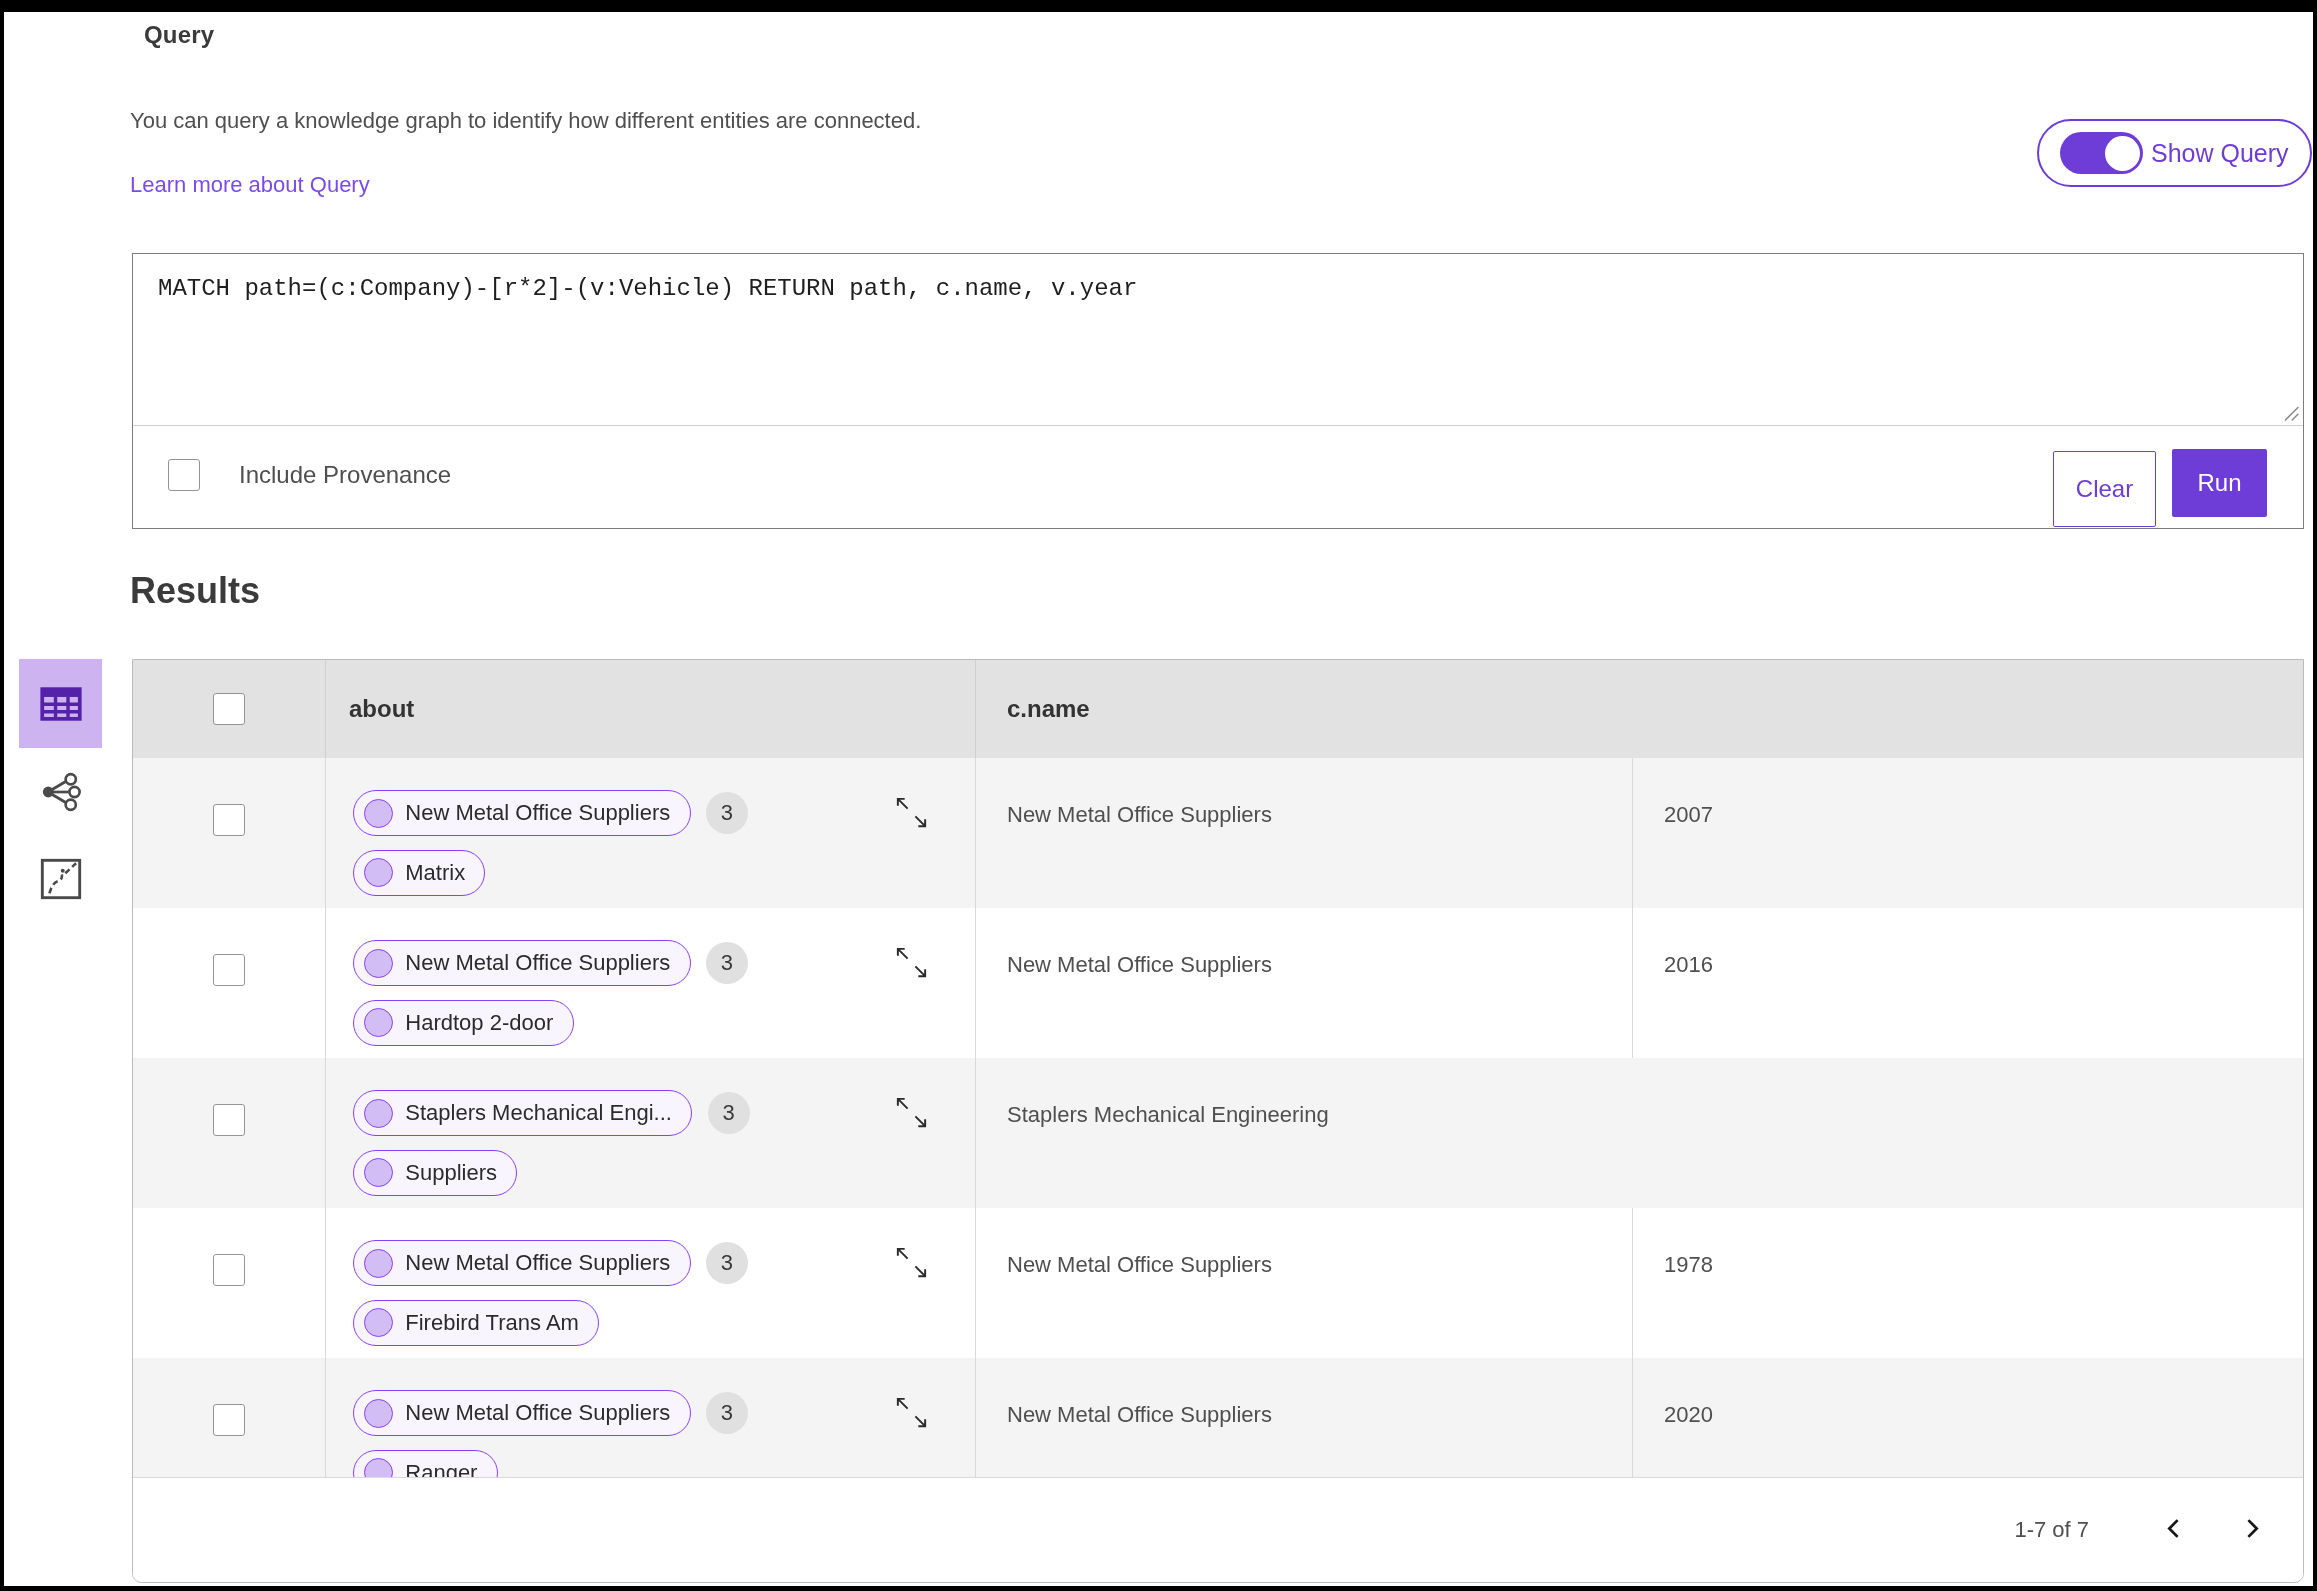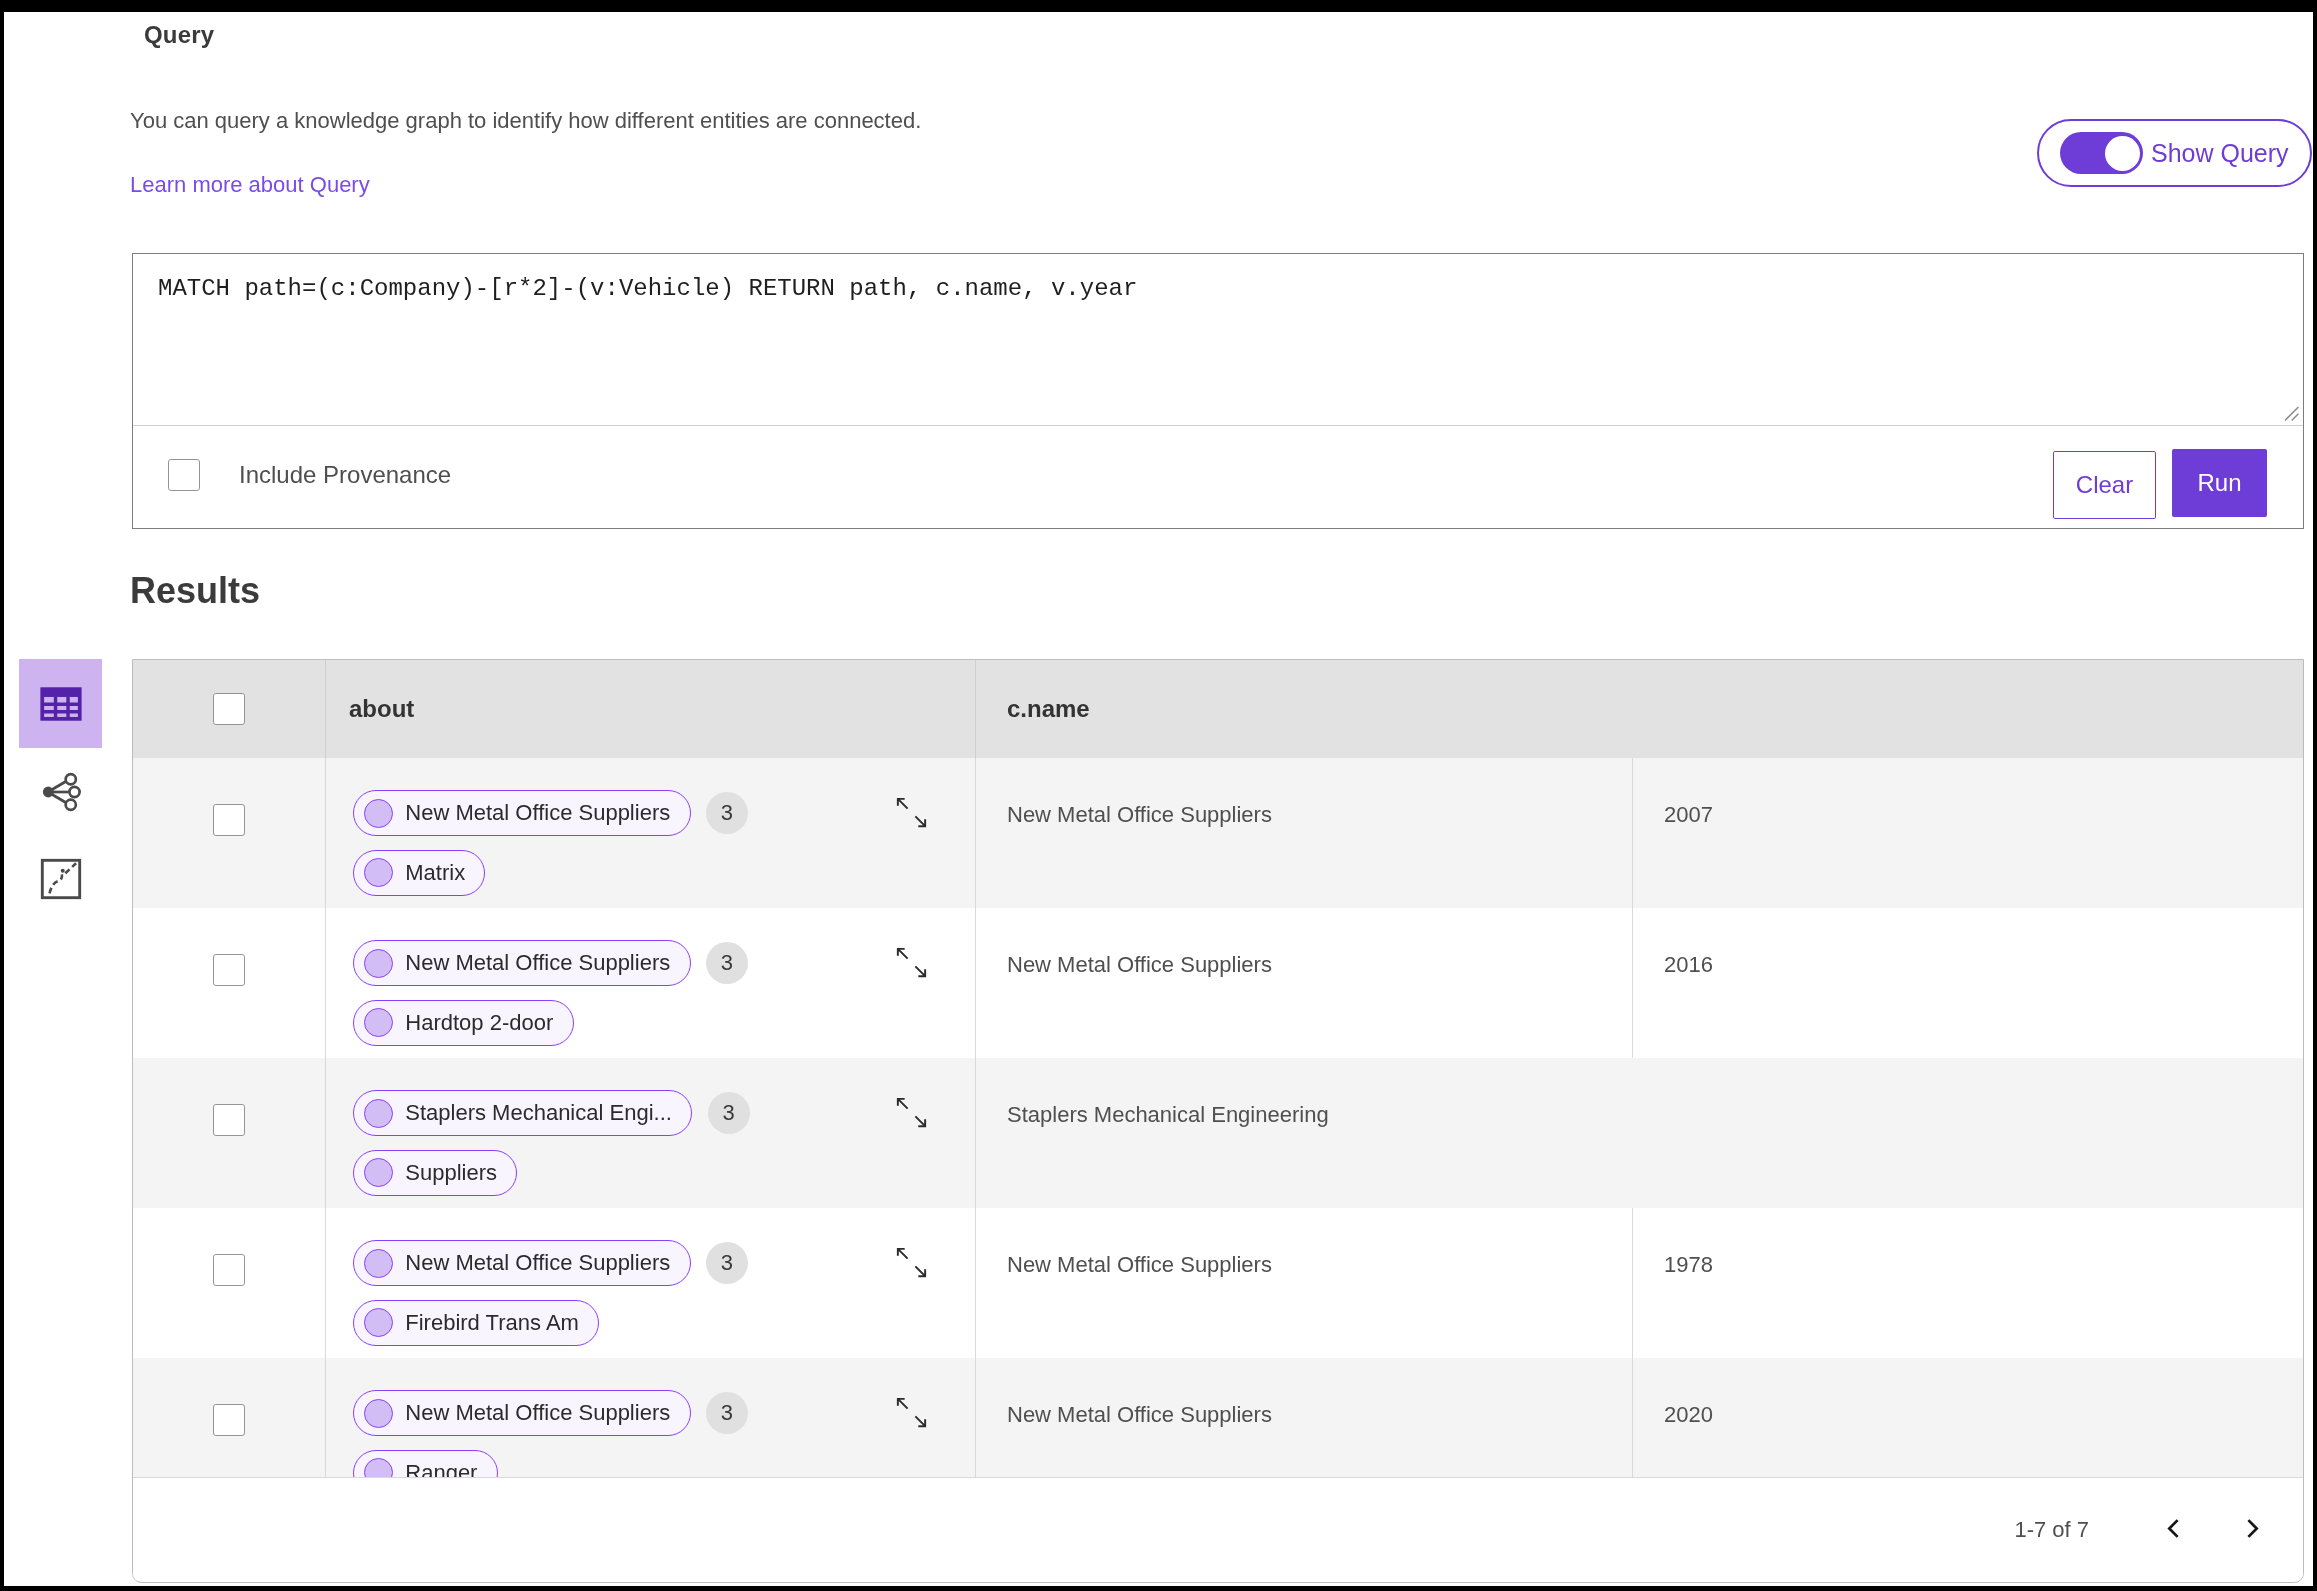--- a/index.html
+++ b/index.html
@@ -37,21 +37,21 @@
   
   .query-card{position:absolute;left:132px;top:253px;width:2172px;height:276px;border:1.9px solid #7d7d7d;background:#fff;}
   .query-textarea{position:relative;height:172px;border-bottom:1px solid #cfcfcf;padding:21px 25px;cursor:text;}
   .query-text{font-family:"Liberation Mono","DejaVu Sans Mono",monospace;font-size:24px;color:#1f1f1f;white-space:pre;}
   .resize-handle{position:absolute;right:3.9px;bottom:3.9px;width:15.4px;height:15.4px;}
   .query-actions{position:relative;height:100px;}
   .checkbox{width:32px;height:32px;border:1.9px solid #949494;border-radius:2.9px;background:#fff;cursor:pointer;}
   .prov-wrap{position:absolute;left:35px;top:33px;display:flex;align-items:center;gap:39px;cursor:pointer;}
   .prov-label{font-size:24px;color:var(--text-mid);}
   .btn{position:absolute;font-size:24px;display:flex;align-items:center;justify-content:center;cursor:pointer;border-radius:1.9px;}
-  .btn-clear{right:147px;top:25px;width:103px;height:68px;background:#fff;border:1.9px solid var(--accent);color:var(--accent);}
+  .btn-clear{right:147px;top:25px;width:103px;height:76px;background:#fff;border:1.9px solid var(--accent);color:var(--accent);}
   .btn-run{right:36px;top:23px;width:95px;height:68px;background:var(--accent);border:none;color:#fff;}
 
   
   .results-title{position:absolute;left:130px;top:570px;font-size:36px;font-weight:700;color:var(--text-dark);}
 
   .view-switcher{position:absolute;left:19.3px;top:659px;width:83px;}
   .view-tile{width:83px;height:89px;display:flex;align-items:center;justify-content:center;cursor:pointer;}
   .view-tile.selected{background:var(--tile-bg);}
   .view-tile.plain{height:87px;}
 

